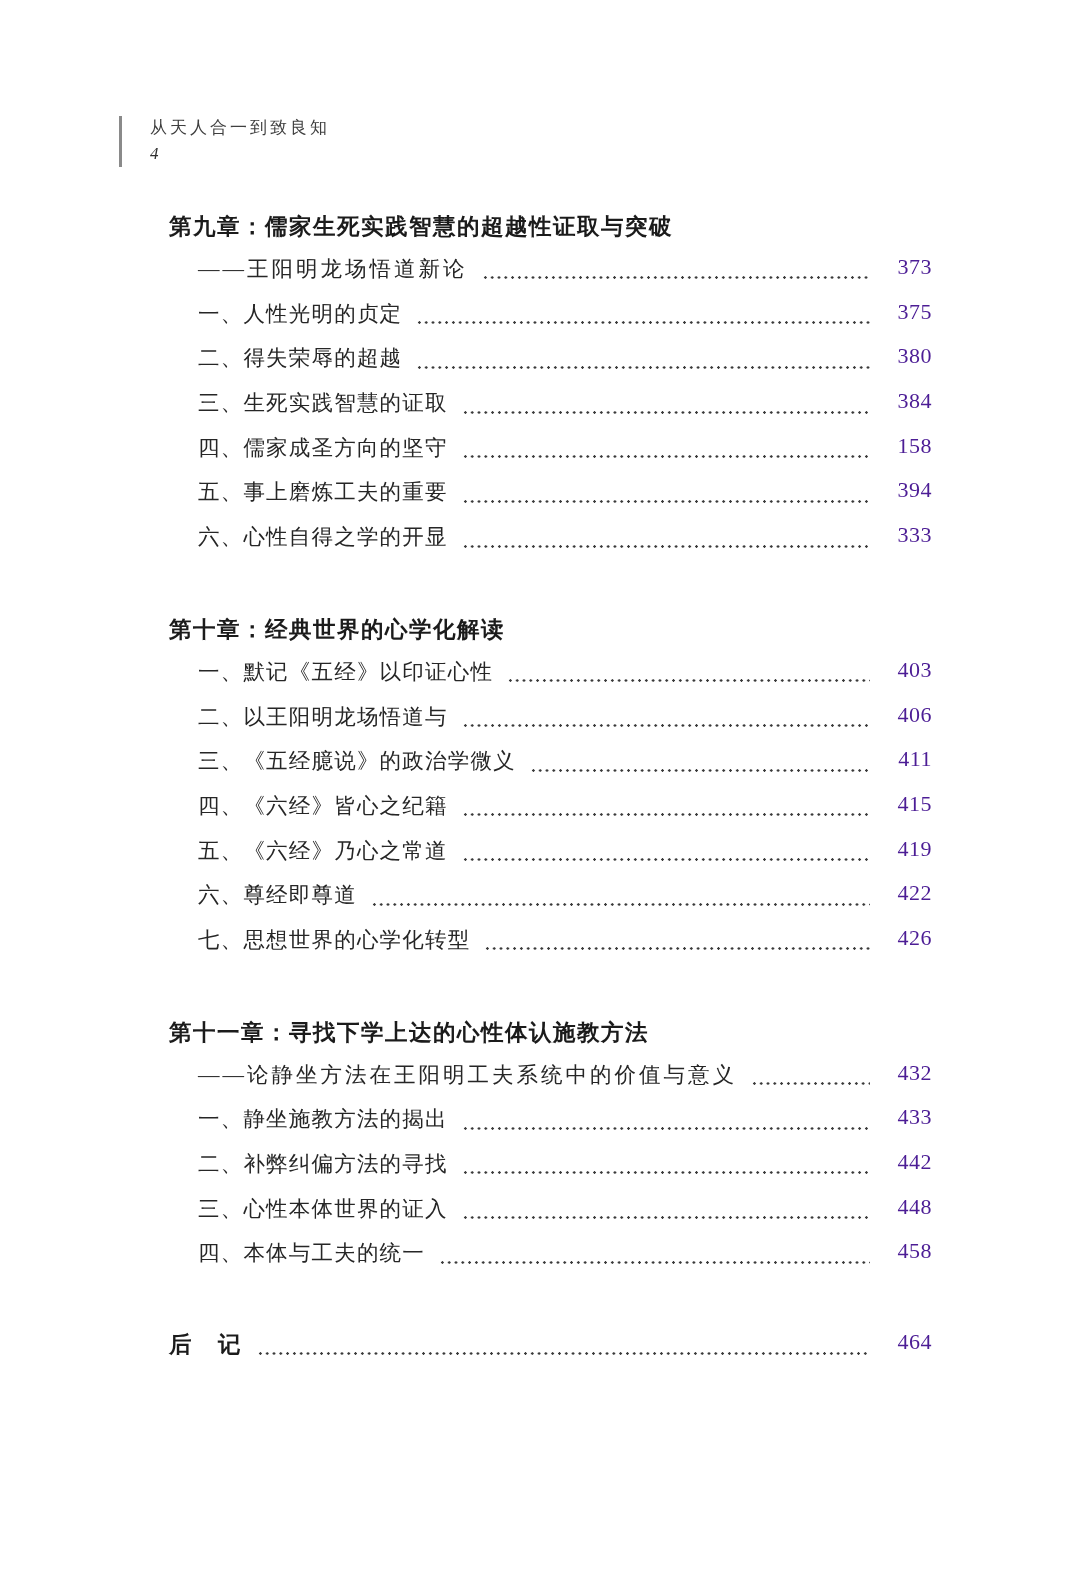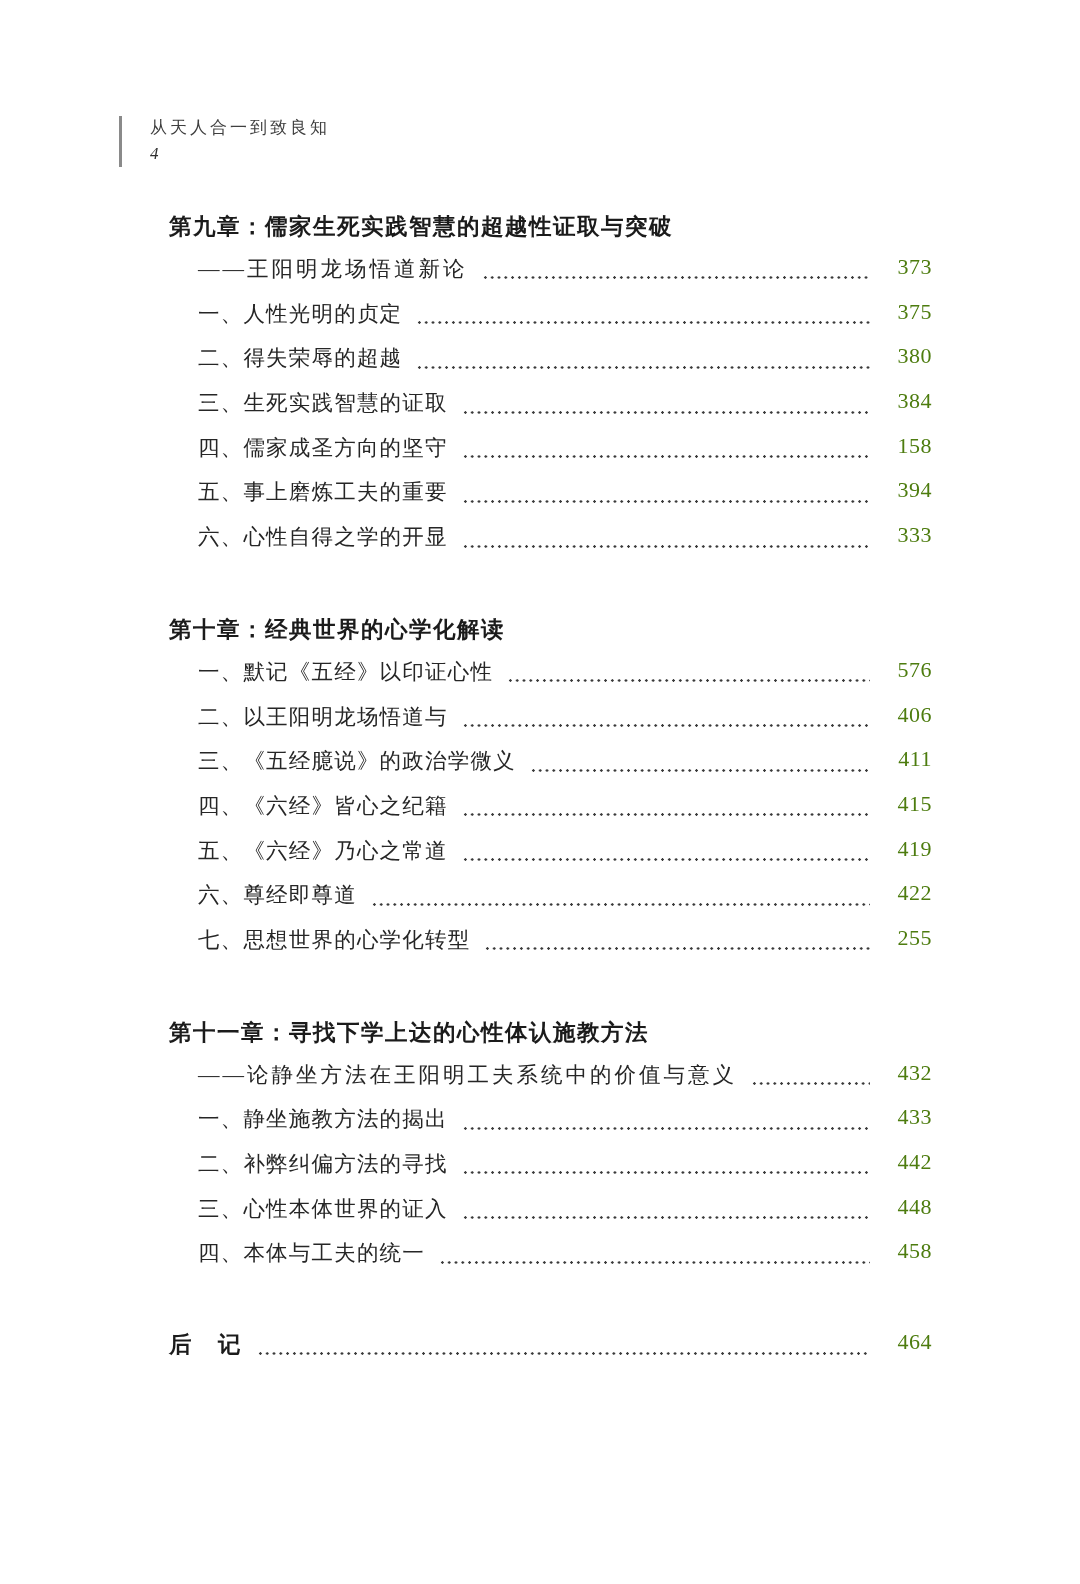--- a/index.html
+++ b/index.html
@@ -48,21 +48,21 @@
   .toc-row.subtitle .row-label{letter-spacing:3px;}
   .leader{
     flex:1 1 auto;align-self:stretch;
     margin:0 10px 0 14px;
     background-image:radial-gradient(circle,var(--dot) 1.25px,rgba(0,0,0,0) 1.4px);
     background-size:6.8px 6.8px;
     background-repeat:repeat-x;
     background-position:left 54%;
   }
   .row-page{
-    min-width:52px;text-align:right;font-size:22px;letter-spacing:.5px;color:#4d7c0f;
+    min-width:52px;text-align:right;font-size:22px;letter-spacing:.5px;color:#4c1d95;
   }
   .toc-row.afterword{margin-top:46px;}
   .toc-row.afterword .row-label{
     font-family:"Liberation Sans","DejaVu Sans",sans-serif;
     font-weight:700;font-size:22.5px;color:var(--heading);letter-spacing:2px;
   }
 </style>
 </head>
 <body>
 
@@ -113,21 +113,21 @@
     <span class="row-page">333</span>
   </div>
         </div>
   </section>
       <section class="chapter">
     <h2 class="chapter-title">第十章：经典世界的心学化解读</h2>
     <div class="chapter-items">
           <div class="toc-row">
     <span class="row-label">一、默记《五经》以印证心性</span>
     <span class="leader"></span>
-    <span class="row-page">576</span>
+    <span class="row-page">403</span>
   </div>
           <div class="toc-row">
     <span class="row-label">二、以王阳明龙场悟道与</span>
     <span class="leader"></span>
     <span class="row-page">406</span>
   </div>
           <div class="toc-row">
     <span class="row-label">三、《五经臆说》的政治学微义</span>
     <span class="leader"></span>
     <span class="row-page">411</span>
@@ -143,21 +143,21 @@
     <span class="row-page">419</span>
   </div>
           <div class="toc-row">
     <span class="row-label">六、尊经即尊道</span>
     <span class="leader"></span>
     <span class="row-page">422</span>
   </div>
           <div class="toc-row">
     <span class="row-label">七、思想世界的心学化转型</span>
     <span class="leader"></span>
-    <span class="row-page">255</span>
+    <span class="row-page">426</span>
   </div>
         </div>
   </section>
       <section class="chapter">
     <h2 class="chapter-title">第十一章：寻找下学上达的心性体认施教方法</h2>
     <div class="chapter-items">
           <div class="toc-row subtitle">
     <span class="row-label">——论静坐方法在王阳明工夫系统中的价值与意义</span>
     <span class="leader"></span>
     <span class="row-page">432</span>

